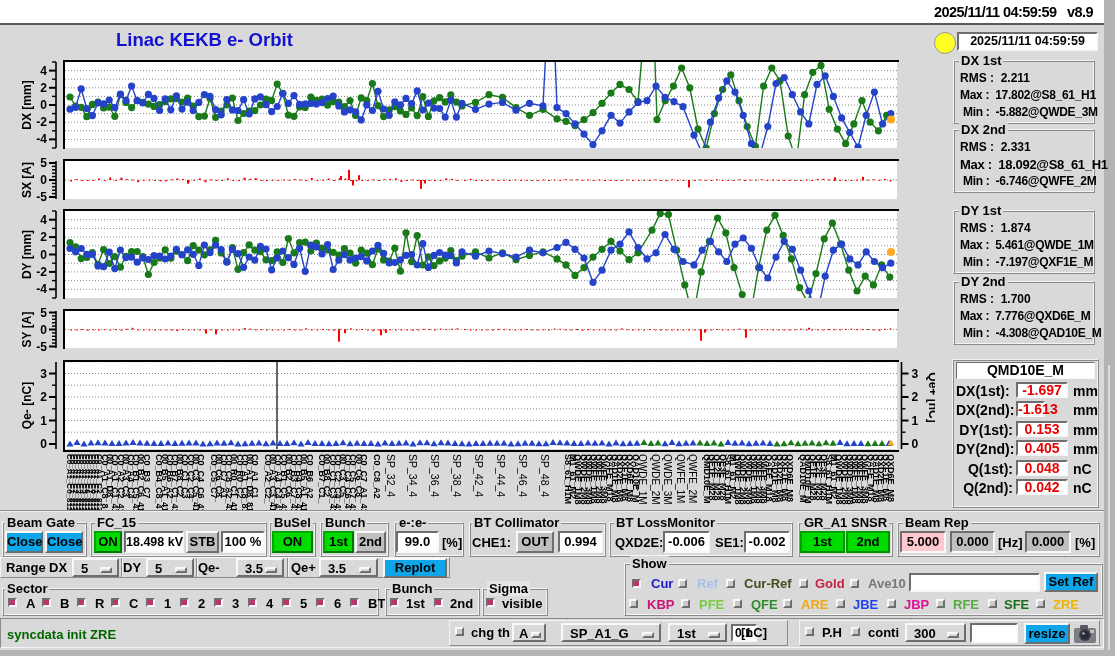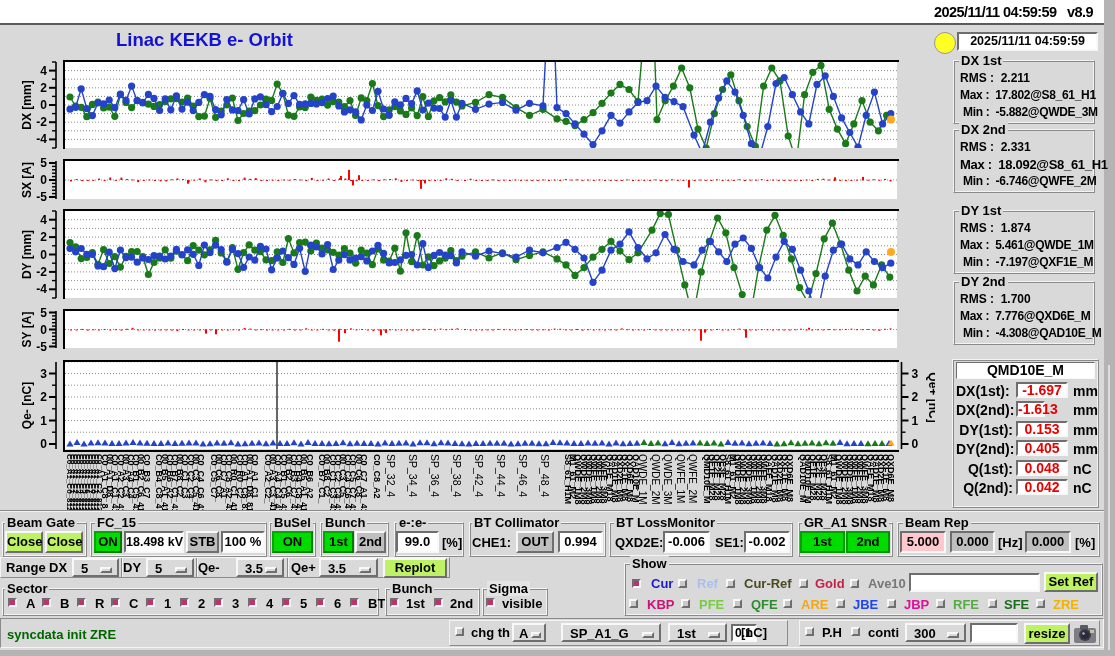--- a/index.html
+++ b/index.html
@@ -3,21 +3,21 @@
 <style>
 *{margin:0;padding:0;box-sizing:border-box;}
 body{width:1115px;height:656px;background:#b4b4b4;font-family:"Liberation Sans",sans-serif;
      position:relative;overflow:hidden;}
 .ab{position:absolute;}
 .win{position:absolute;left:0;top:0;width:1104px;height:650px;background:#d9d9d9;}
 .tbar{position:absolute;left:0;top:0;width:1104px;height:25px;background:#ffffff;
       border-bottom:2px solid #5a5a5a;}
 .gb{position:absolute;border:2px groove #d9d9d9;border-color:#f4f4f4 #8a8a8a #8a8a8a #f4f4f4;
     border-style:solid;border-width:1px;box-shadow:inset 1px 1px 0 #8a8a8a, inset -1px -1px 0 #f4f4f4;}
-.btn{position:absolute;background:#bef264;border:2px solid;
+.btn{position:absolute;background:#0ea5e9;border:2px solid;
      border-color:#f8f8f8 #6e6e6e #6e6e6e #f8f8f8;font-weight:bold;font-size:13px;
      text-align:center;color:#000;}
 .fld{position:absolute;background:#fff;border:2px solid;
      border-color:#6e6e6e #f8f8f8 #f8f8f8 #6e6e6e;font-weight:bold;font-size:13px;
      text-align:center;color:#000;}
 .grn{background:#00dc00;border-color:#00a800 #007800 #007800 #00a800;}
 .gry{background:#bfbfbf;}
 .tgl{position:absolute;width:9px;height:9px;border:2px solid;
      border-color:#6e6e6e #f8f8f8 #f8f8f8 #6e6e6e;background:#b8366b;}
 .tgf{background:#c9c9c9;border-color:#f8f8f8 #6e6e6e #6e6e6e #f8f8f8;}

